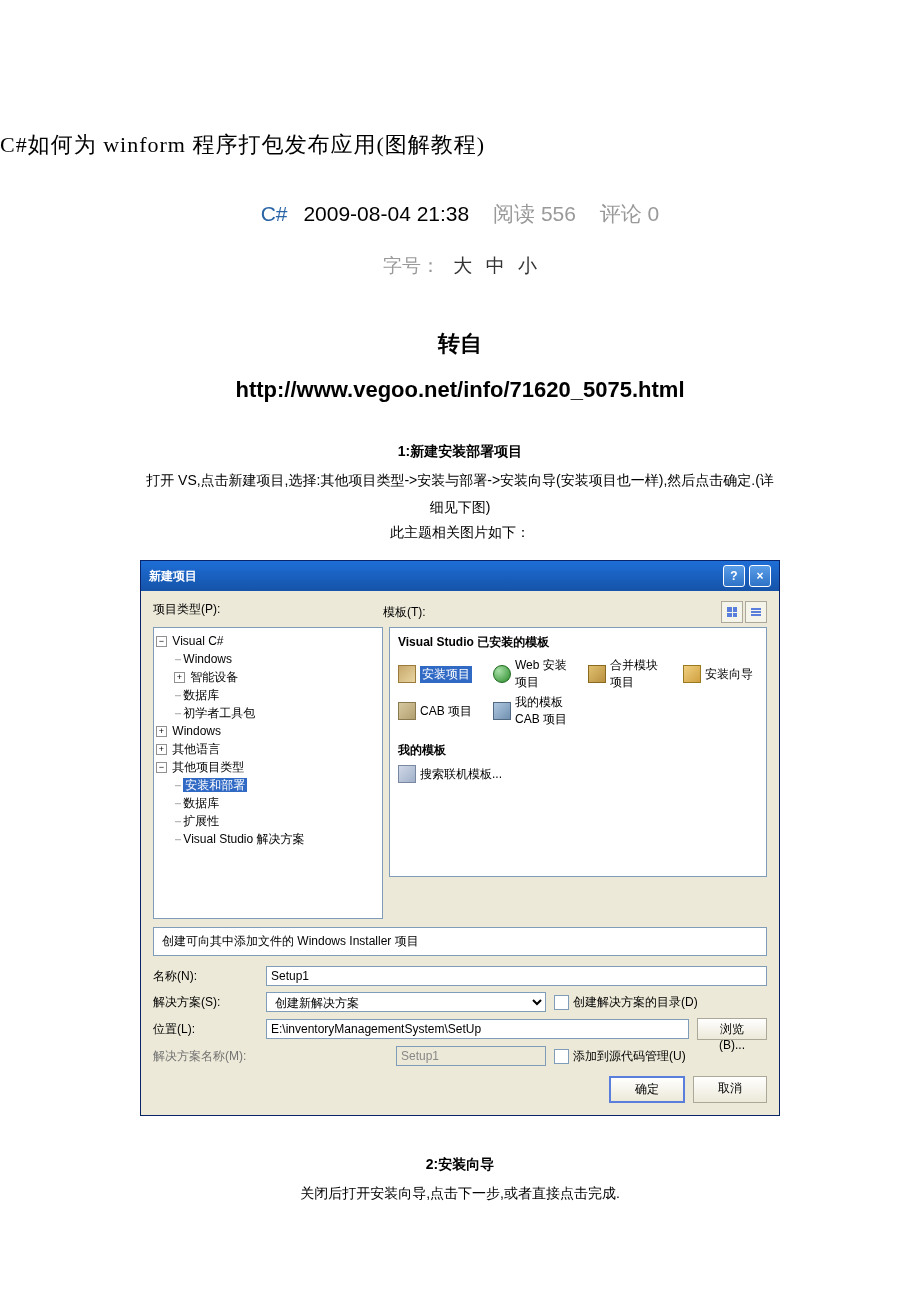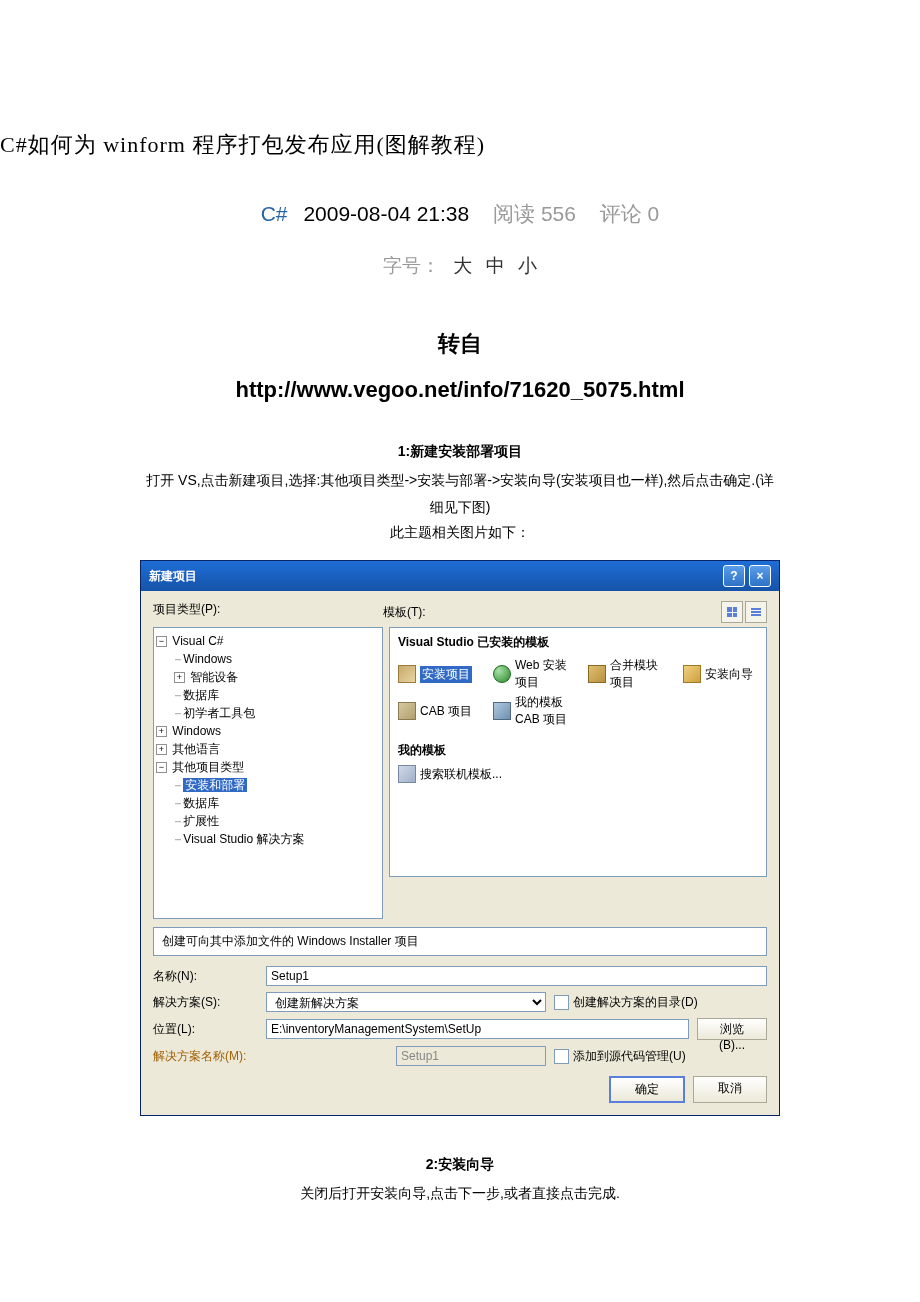--- a/index.html
+++ b/index.html
@@ -196,21 +196,21 @@
         </div>
       </div>
       <div class="form-row">
         <div class="lbl">位置(L):</div>
         <div class="fld" style="display:flex;gap:8px;align-items:center">
           <input class="input" style="flex: 1 1 0%;" value="E:\inventoryManagementSystem\SetUp">
           <div class="browse">浏览(B)...</div>
         </div>
       </div>
       <div class="form-row">
-        <div class="lbl" style="color:#a16207">解决方案名称(M):</div>
+        <div class="lbl" style="color:#737373">解决方案名称(M):</div>
         <div class="fld" style="display:flex;align-items:center">
           <div style="width:130px"></div>
           <input class="input disabled" style="width: 150px;" disabled="" value="Setup1">
           <div class="chk-col">
               <span class="chk"></span>
               <span>添加到源代码管理(U)</span>
             </div>
         </div>
       </div>
       <div class="btns">

